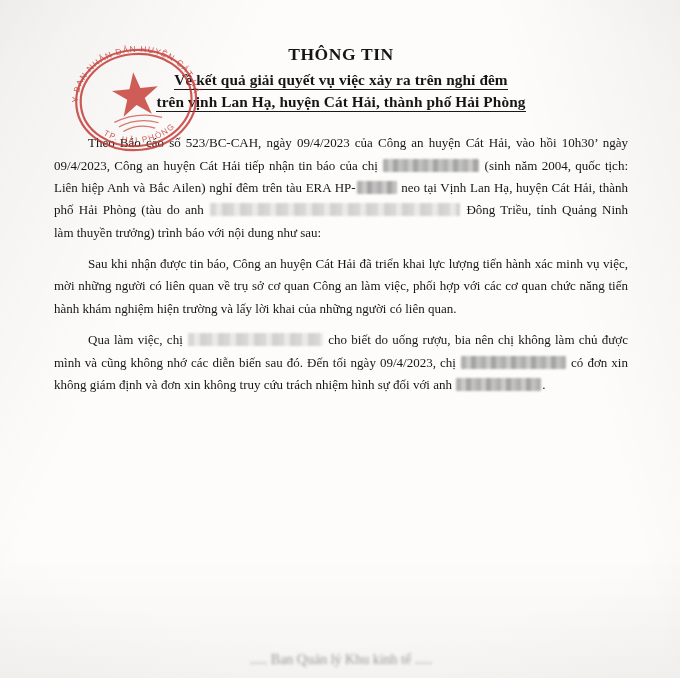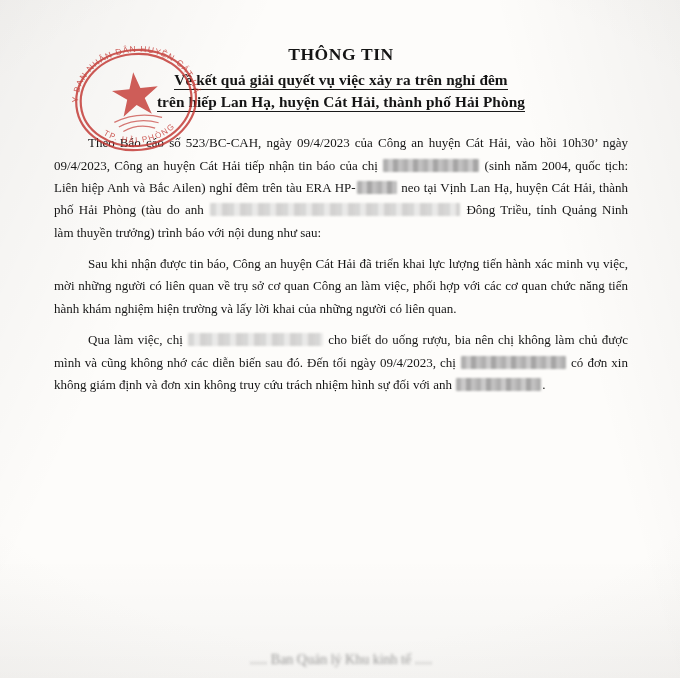--- a/index.html
+++ b/index.html
@@ -160,21 +160,21 @@
       </g>
     </svg>
   </div>
 
   <div class="doc-body">
 
     <div class="title-block">
       <div class="title-main">THÔNG TIN</div>
       <div class="title-sub">
         <span class="ln"><span class="u">Về kết quả giải quyết vụ việc xảy ra trên nghỉ đêm</span></span>
-        <span class="ln"><span class="u">trên hiếp Lan Hạ, huyện Cát Hải, thành phố Hải Phòng</span></span>
+        <span class="ln"><span class="u">trên vịnh Lan Hạ, huyện Cát Hải, thành phố Hải Phòng</span></span>
       </div>
     </div>
 
     <p class="para first">Theo Báo cáo số 523/BC-CAH, ngày 09/4/2023 của Công an huyện Cát Hải, vào hồi 10h30’ ngày 09/4/2023, Công an huyện Cát Hải tiếp nhận tin báo của chị <span class="redact" style="width: 96px;"></span> (sinh năm 2004, quốc tịch: Liên hiệp Anh và Bắc Ailen) nghỉ đêm trên tàu ERA HP-<span class="redact" style="width: 40px;"></span> neo tại Vịnh Lan Hạ, huyện Cát Hải, thành phố Hải Phòng (tàu do anh <span class="redact light" style="width: 250px;"></span> Đông Triều, tỉnh Quảng Ninh làm thuyền trưởng) trình báo với nội dung như sau:</p>
     <p class="para next">Sau khi nhận được tin báo, Công an huyện Cát Hải đã triển khai lực lượng tiến hành xác minh vụ việc, mời những người có liên quan về trụ sở cơ quan Công an làm việc, phối hợp với các cơ quan chức năng tiến hành khám nghiệm hiện trường và lấy lời khai của những người có liên quan.</p>
     <p class="para next">Qua làm việc, chị <span class="redact light" style="width: 135px;"></span> cho biết do uống rượu, bia nên chị không làm chủ được mình và cũng không nhớ các diễn biến sau đó. Đến tối ngày 09/4/2023, chị <span class="redact" style="width: 105px;"></span> có đơn xin không giám định và đơn xin không truy cứu trách nhiệm hình sự đối với anh <span class="redact" style="width: 85px;"></span>.</p>
 
   </div>
 
   <div class="footer-ghost">..... Ban Quản lý Khu kinh tế .....</div>

